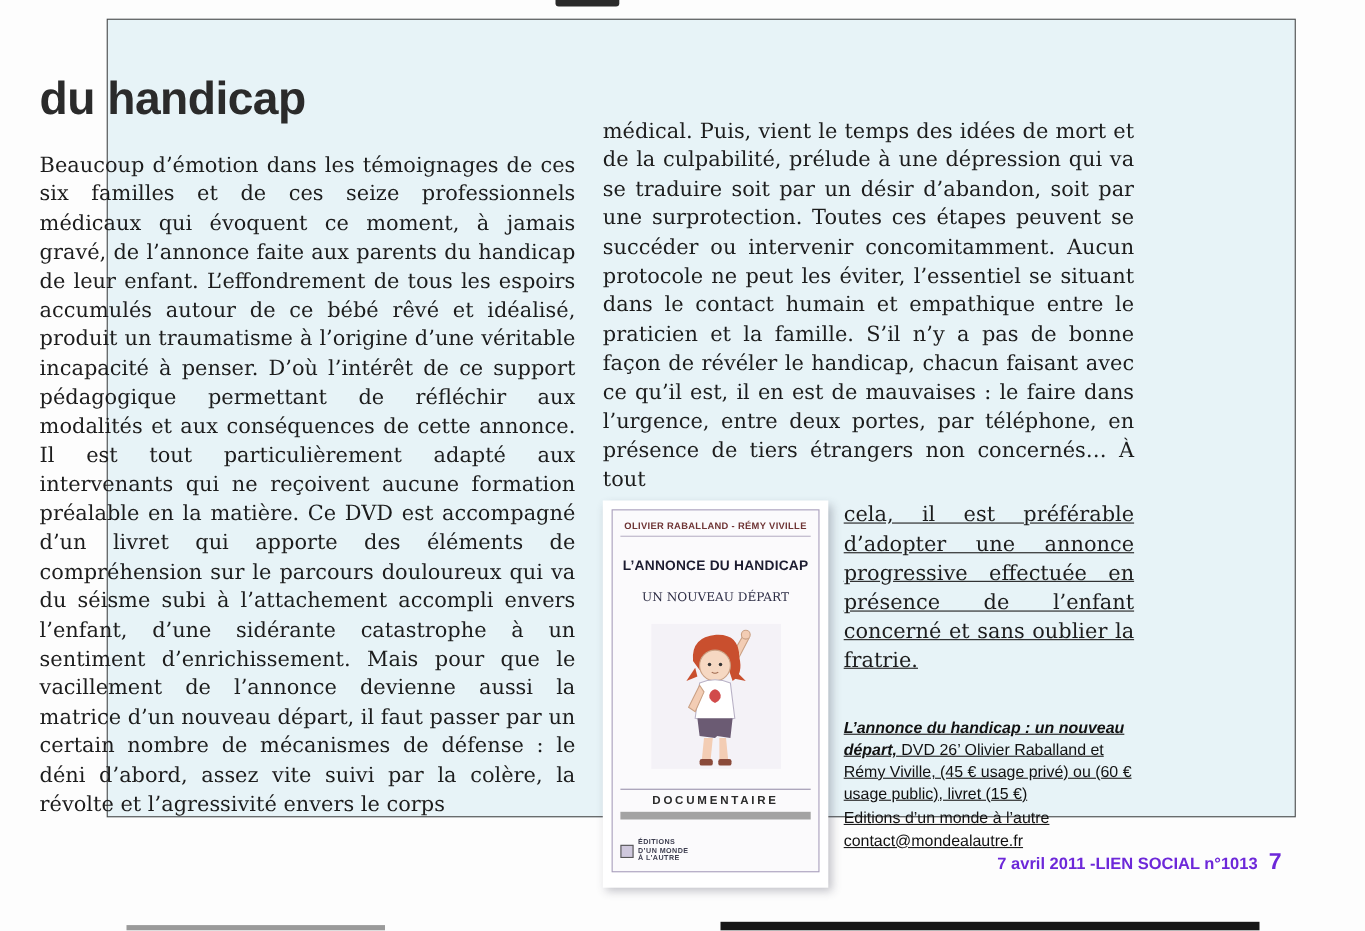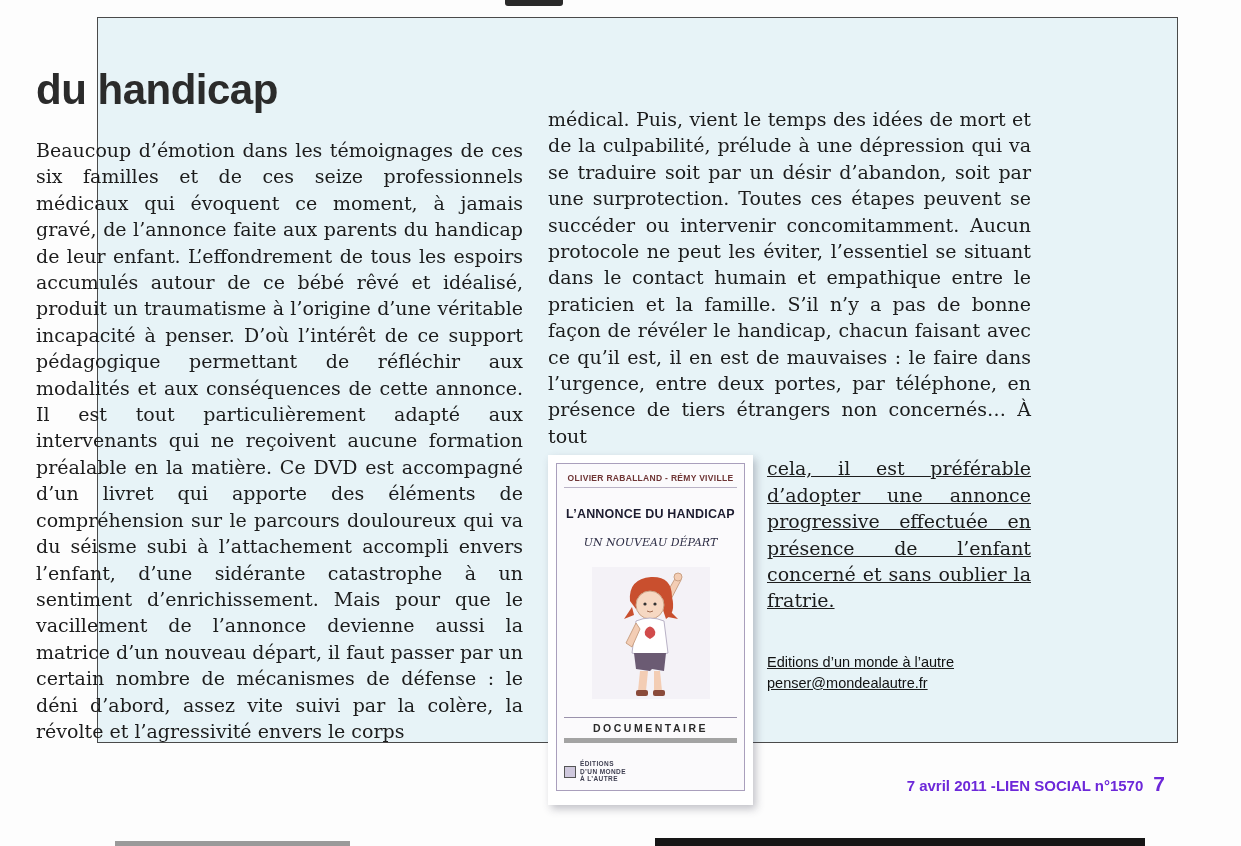--- a/index.html
+++ b/index.html
@@ -91,36 +91,35 @@
     margin-top: 7px;
     font-size: 12.5px;
     font-weight: bold;
     letter-spacing: 0.2px;
     color: #1c1c30;
     white-space: nowrap;
   }
   .cover-subtitle {
     margin-top: 3px;
     font-family: "DejaVu Serif", serif;
-    font-style: italic;
     font-size: 11px;
     color: #2c2c44;
   }
   .cover-art { margin-top: 6px; }
   .cover-genre {
     margin-top: 6px;
     width: 100%;
     box-sizing: border-box;
     text-align: center;
     font-size: 10.5px;
     font-weight: bold;
     letter-spacing: 2.5px;
     color: #2a2a2a;
     border-top: 1px solid #9a92ac;
-    border-bottom: 5px solid #a3a3a3;
+    border-bottom: 7px solid #a3a3a3;
     padding: 4px 0;
   }
   .cover-publisher {
     margin-top: 5px;
     width: 100%;
     display: flex;
     align-items: center;
     gap: 4px;
   }
   .pub-logo {
@@ -234,31 +233,34 @@
               <span class="pub-line">À L’AUTRE</span>
             </span>
           </div>
         </div>
       </div>
 
       <div class="media-right">
         <p class="body-text wrap-text">cela, il est préférable d’adopter une annonce progressive effectuée en présence de l’enfant concerné et sans oublier la fratrie.</p>
 
         <div class="caption">
+          <p class="caption-p">
+            <span class="caption-lead">L’annonce du handicap : un nouveau départ,</span><span> DVD 26’ Olivier Raballand et Rémy Viville, (45 € usage privé) ou (60 € usage public), livret (15 €)</span>
+          </p>
           <div class="caption-line">Editions d’un monde à l’autre</div>
-          <div class="caption-line">penser@mondealautre.fr</div>
+          <div class="caption-line">contact@mondealautre.fr</div>
         </div>
       </div>
 
     </div>
   </div>
 
   <div class="footer">
     <span class="footer-date">7 avril 2011 - </span>
-    <span class="footer-mag">LIEN SOCIAL n°1570</span>
+    <span class="footer-mag">LIEN SOCIAL n°1013</span>
     <span class="footer-page">7</span>
   </div>
 
   <div class="artifact artifact-top"></div>
   <div class="artifact artifact-bottom-dark"></div>
   <div class="artifact artifact-bottom-gray"></div>
 
 </div>
 
 </body></html>

